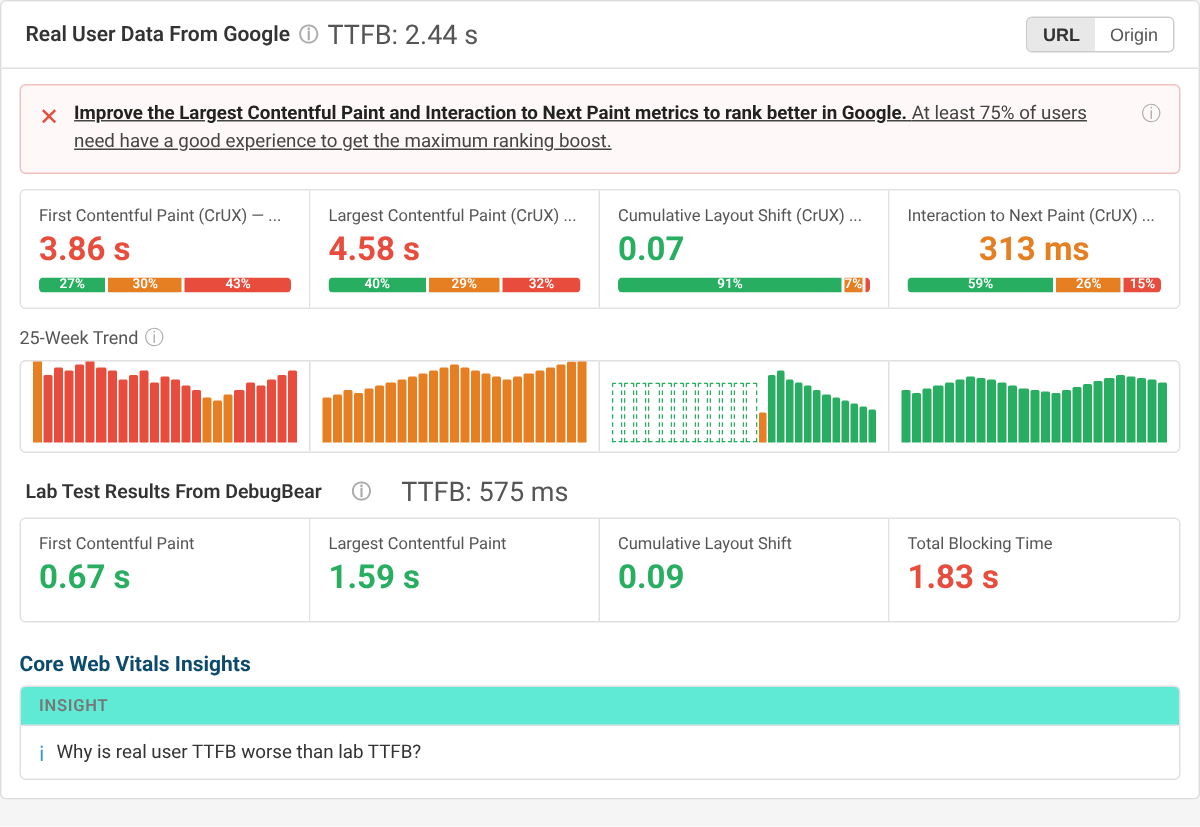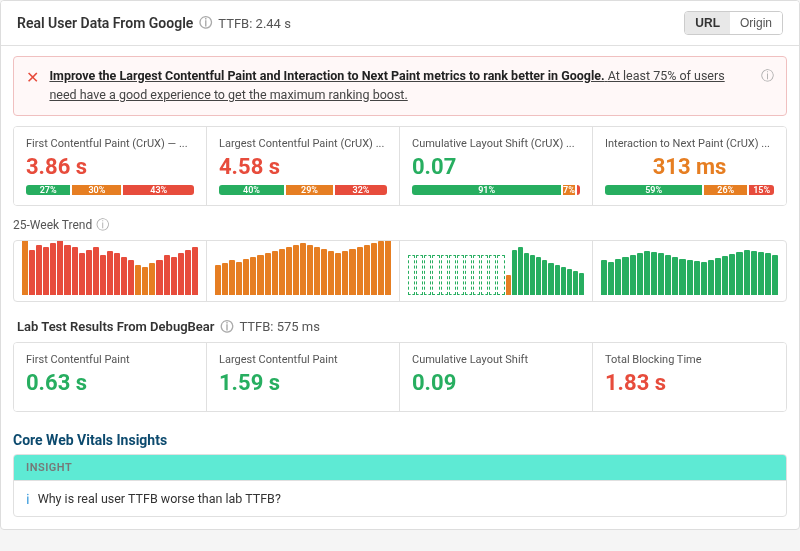--- a/index.html
+++ b/index.html
@@ -28,21 +28,21 @@
     .header-left {
       display: flex;
       align-items: center;
       gap: 6px;
       font-weight: 600;
       font-size: 14px;
     }
     .header-ttfb {
       font-weight: 400;
       color: #555;
-      font-size: 13px;
+      font-size: 18px;
     }
     .info-icon {
       color: #aaa;
       font-size: 13px;
       cursor: pointer;
     }
     .tab-group {
       display: flex;
       border: 1px solid #ccc;
       border-radius: 4px;
@@ -182,21 +182,21 @@
       border-radius: 1px 1px 0 0;
     }
     
     .section-header {
       padding: 10px 16px 6px;
       font-weight: 600;
       font-size: 13px;
       color: #333;
       display: flex;
       align-items: center;
-      gap: 6px;
+      gap: 20px;
     }
     .lab-metrics-grid {
       display: grid;
       grid-template-columns: repeat(4, 1fr);
       gap: 0;
       margin: 0 12px;
       border: 1px solid #e0e0e0;
       border-radius: 4px;
       overflow: hidden;
     }
@@ -457,21 +457,21 @@
 
   <div class="section-header">
     <span>Lab Test Results From DebugBear</span>
     <span class="info-icon">ⓘ</span>
     <span class="header-ttfb">TTFB: 575 ms</span>
   </div>
 
   <div class="lab-metrics-grid" id="lab-grid">
   <div class="metric-card">
       <div class="metric-label">First Contentful Paint</div>
-      <div class="metric-value green">0.63 s</div>
+      <div class="metric-value green">0.67 s</div>
     </div>
       <div class="metric-card">
       <div class="metric-label">Largest Contentful Paint</div>
       <div class="metric-value green">1.59 s</div>
     </div>
       <div class="metric-card">
       <div class="metric-label">Cumulative Layout Shift</div>
       <div class="metric-value green">0.09</div>
     </div>
       <div class="metric-card">

